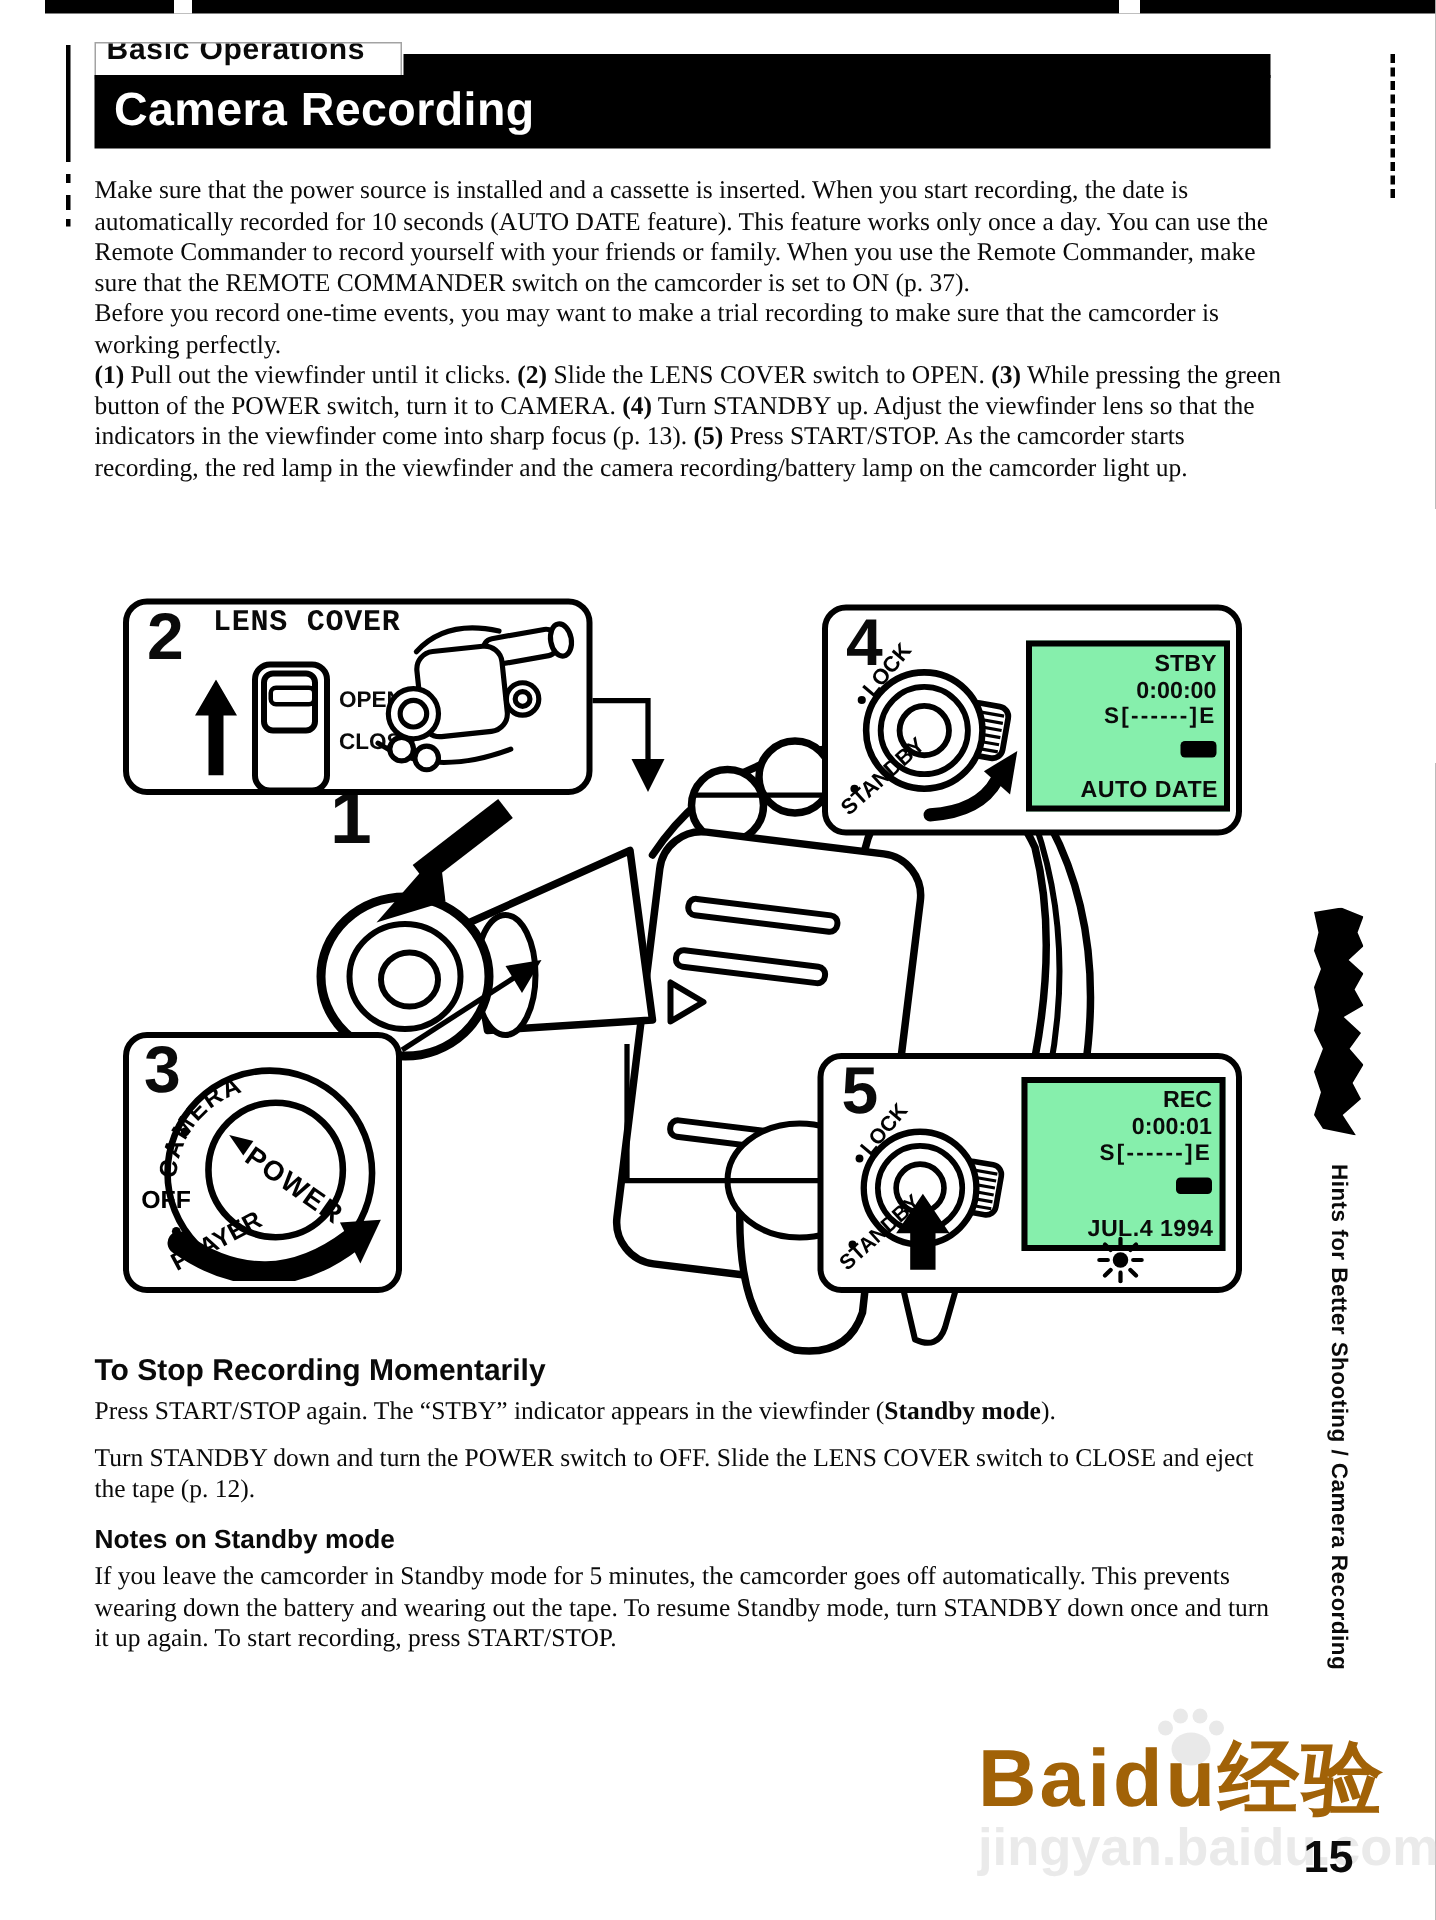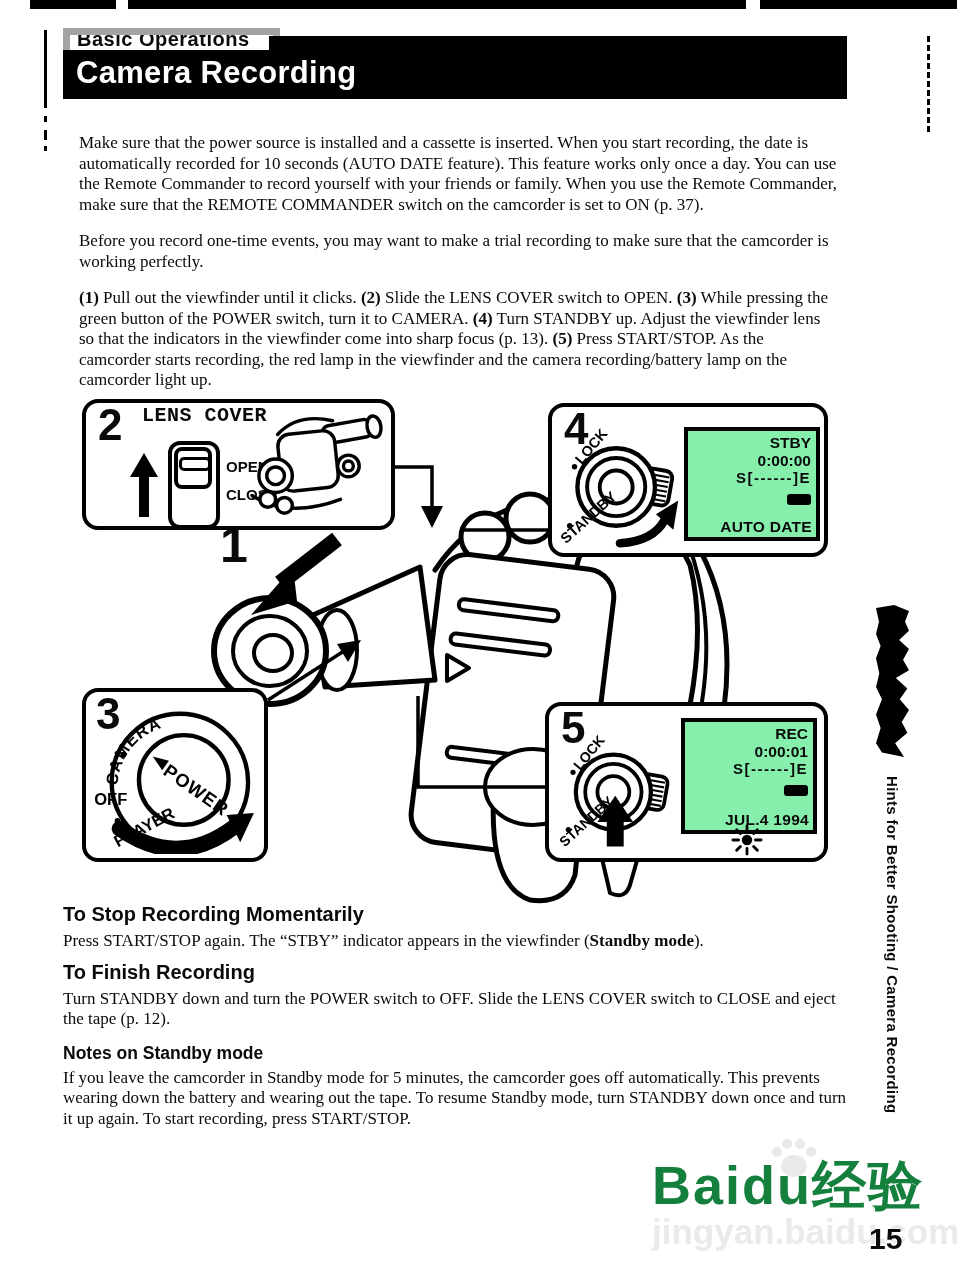--- a/index.html
+++ b/index.html
@@ -6,28 +6,28 @@
   #page{position:relative;width:957px;height:1280px;background:#fff;margin:0 auto;
         font-family:"Liberation Serif",serif;color:#0a0a0a;overflow:hidden;}
   .abs{position:absolute;}
   .sans{font-family:"Liberation Sans",sans-serif;}
   
   .top-strip{left:30px;top:0;width:927px;height:9px;background:#000;}
   .strip-gap{top:0;height:9px;background:#fff;}
   .lmark{left:44px;background:#000;width:3px;}
   .rdash{left:927px;top:36px;height:96px;width:0;border-left:3px dashed #000;}
   
-  .tab{left:63px;top:28px;width:203px;height:23px;background:#fff;border:7px solid #a3a3a3;overflow:hidden;}
+  .tab{left:63px;top:28px;width:203px;height:23px;background:#fff;border:1px solid #a3a3a3;overflow:hidden;}
   .tab-text{margin:-7px 0 0 7px;font-weight:bold;font-size:20px;letter-spacing:.5px;}
   .bar-strip{left:269px;top:36px;width:578px;height:16px;background:#000;}
   .title-bar{left:63px;top:50px;width:784px;height:49px;background:#000000;}
   .title-text{color:#fff;font-weight:bold;font-size:31px;padding:5px 0 0 13px;letter-spacing:.3px;}
   
   .intro{left:63px;top:117px;width:792px;font-size:17px;line-height:20.5px;}
-  .intro p{margin:16px;}
+  .intro p{margin:0;}
   .sections{left:63px;top:904px;width:795px;font-size:17px;line-height:20.6px;}
   .h-big{font-family:"Liberation Sans",sans-serif;font-weight:bold;font-size:20px;margin:0 0 6px 0;}
   .h-small{font-family:"Liberation Sans",sans-serif;font-weight:bold;font-size:17.5px;margin:0 0 4px 0;}
   .p-stop{margin:0 0 11px 0;}
   .p-finish{margin:0 0 13px 0;}
   .p-notes{margin:0;}
   
   .callout{border:4px solid #000;border-radius:16px;background:#fff;z-index:3;}
   .box-num{position:absolute;font-family:"Liberation Sans",sans-serif;font-weight:bold;font-size:44px;line-height:1;}
   .vf-display{position:absolute;border:4px solid #000;background:#86efac;text-align:right;
@@ -40,21 +40,21 @@
   .lens-title{position:absolute;left:56px;top:1px;font-family:Liberation Mono, monospace;font-weight:bold;font-size:20px;letter-spacing:.5px;text-align:right;}
   .switch{position:absolute;left:82px;top:38px;width:44px;height:80px;border:4px solid #000;border-radius:12px;background:#fff;}
   .switch-knob{position:absolute;left:2px;top:2px;width:30px;height:34px;border:4px solid #000;border-radius:8px;background:#fff;}
   .switch-pill{position:absolute;left:7px;top:12px;width:26px;height:8px;border:3px solid #000;border-radius:5px;background:#fff;}
   svg text{font-family:"Liberation Sans",sans-serif;font-weight:bold;}
   
   .smudge{left:876px;top:605px;width:33px;height:152px;background:#000;
      clip-path:polygon(0 2%,55% 0,100% 4%,88% 11%,100% 17%,70% 23%,100% 29%,82% 36%,100% 43%,60% 48%,95% 55%,72% 62%,100% 69%,78% 77%,95% 84%,58% 91%,85% 100%,18% 97%,0 91%,14% 81%,0 72%,18% 62%,0 54%,10% 45%,0 35%,14% 27%,0 19%,9% 11%);}
   .sidebar-v{left:901px;top:776px;transform:rotate(90deg);transform-origin:0 0;white-space:nowrap;
      font-family:"Liberation Sans",sans-serif;font-weight:bold;font-size:15px;letter-spacing:.3px;}
-  .wm{color:#15803d;font-family:"Liberation Sans",sans-serif;font-weight:bold;z-index:0;}
+  .wm{color:#a16207;font-family:"Liberation Sans",sans-serif;font-weight:bold;z-index:0;}
   .wm-brand{left:652px;top:1150px;font-size:54px;letter-spacing:2px;}
   .wm-url{left:652px;top:1212px;font-size:35px;color:#eaeaea;}
   .page-num{left:869px;top:1222px;font-family:"Liberation Sans",sans-serif;font-weight:bold;font-size:30px;z-index:4;}
 </style>
 </head>
 <body>
 
 <div id="page">
 
   <div class="abs top-strip"></div>
@@ -255,21 +255,20 @@
           <line x1="24" y1="24" x2="28" y2="28"></line>
         <line x1="6" y1="28" x2="10" y2="24"></line>
           <line x1="24" y1="10" x2="28" y2="6"></line>
       </g>
     </svg>
   </div>
 
   <div class="abs sections">
     <h2 class="h-big">To Stop Recording Momentarily</h2>
     <p class="p-stop"><span>Press START/STOP again. The “STBY” indicator appears in the viewfinder (</span><b>Standby mode</b><span>).</span></p>
-    <h2 class="h-big">To Finish Recording</h2>
     <p class="p-finish">Turn STANDBY down and turn the POWER switch to OFF. Slide the LENS COVER switch to CLOSE and eject the tape (p. 12).</p>
     <h3 class="h-small">Notes on Standby mode</h3>
     <p class="p-notes">If you leave the camcorder in Standby mode for 5 minutes, the camcorder goes off automatically. This prevents wearing down the battery and wearing out the tape. To resume Standby mode, turn STANDBY down once and turn it up again. To start recording, press START/STOP.</p>
   </div>
 
   <div class="abs smudge"></div>
   <div class="abs sidebar-v">Hints for Better Shooting / Camera Recording</div>
 
   <div class="abs wm wm-brand"><span>Baidu</span><span>经验</span></div>
   <svg class="abs" style="left:770px;top:1138px;z-index:0;" width="48" height="42" viewBox="0 0 48 42">

